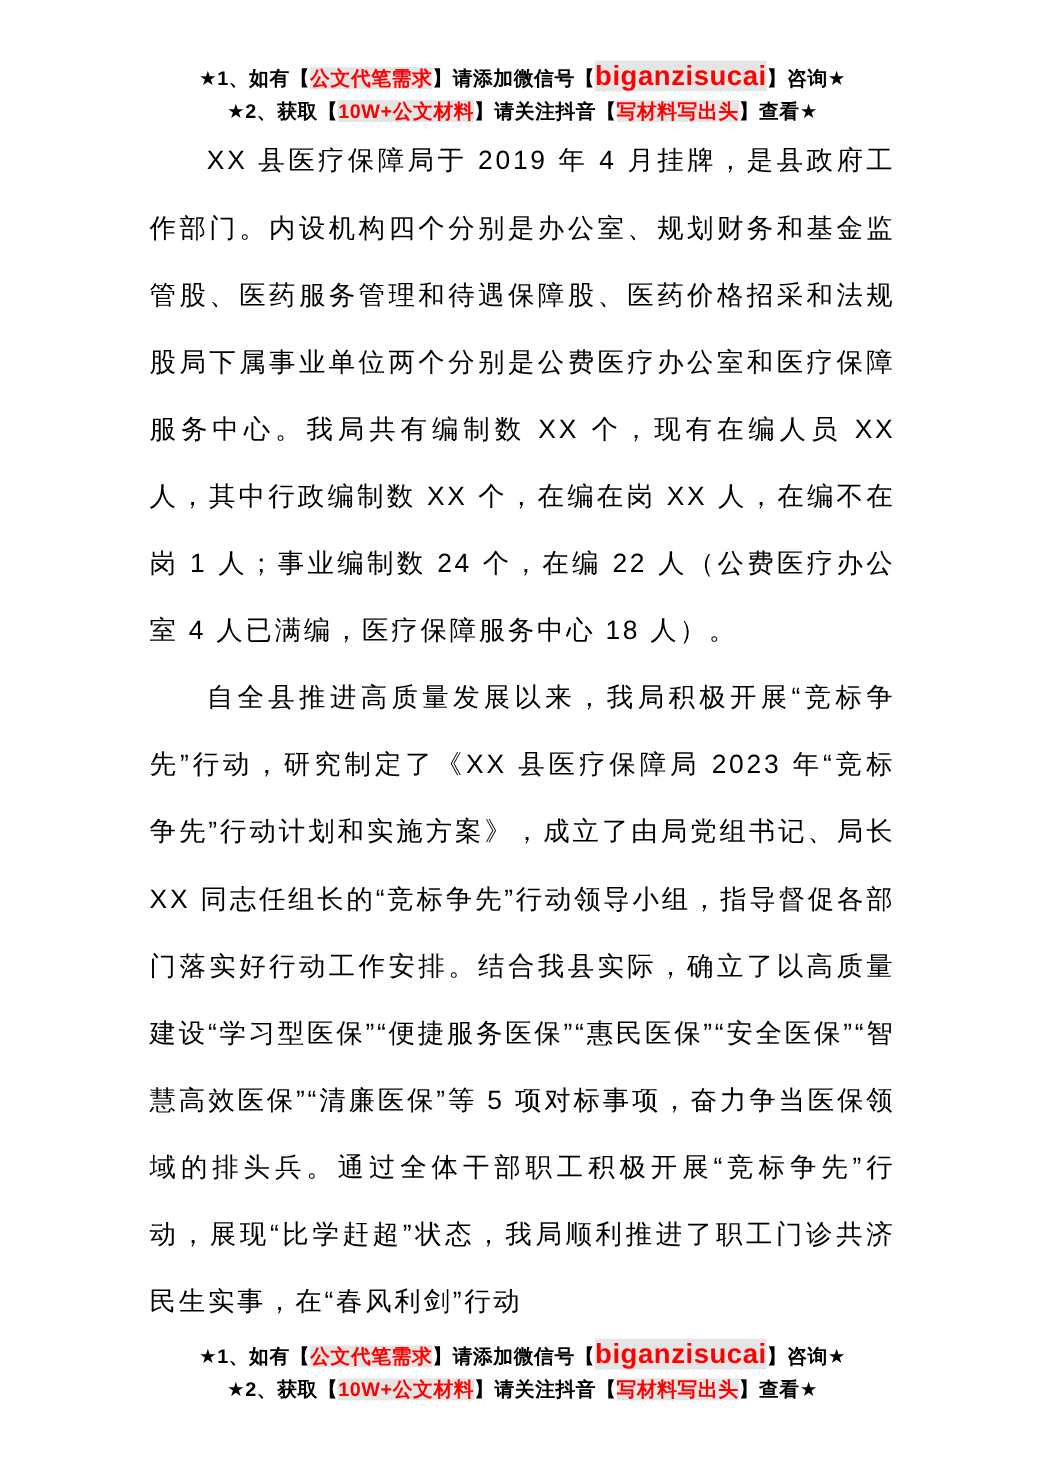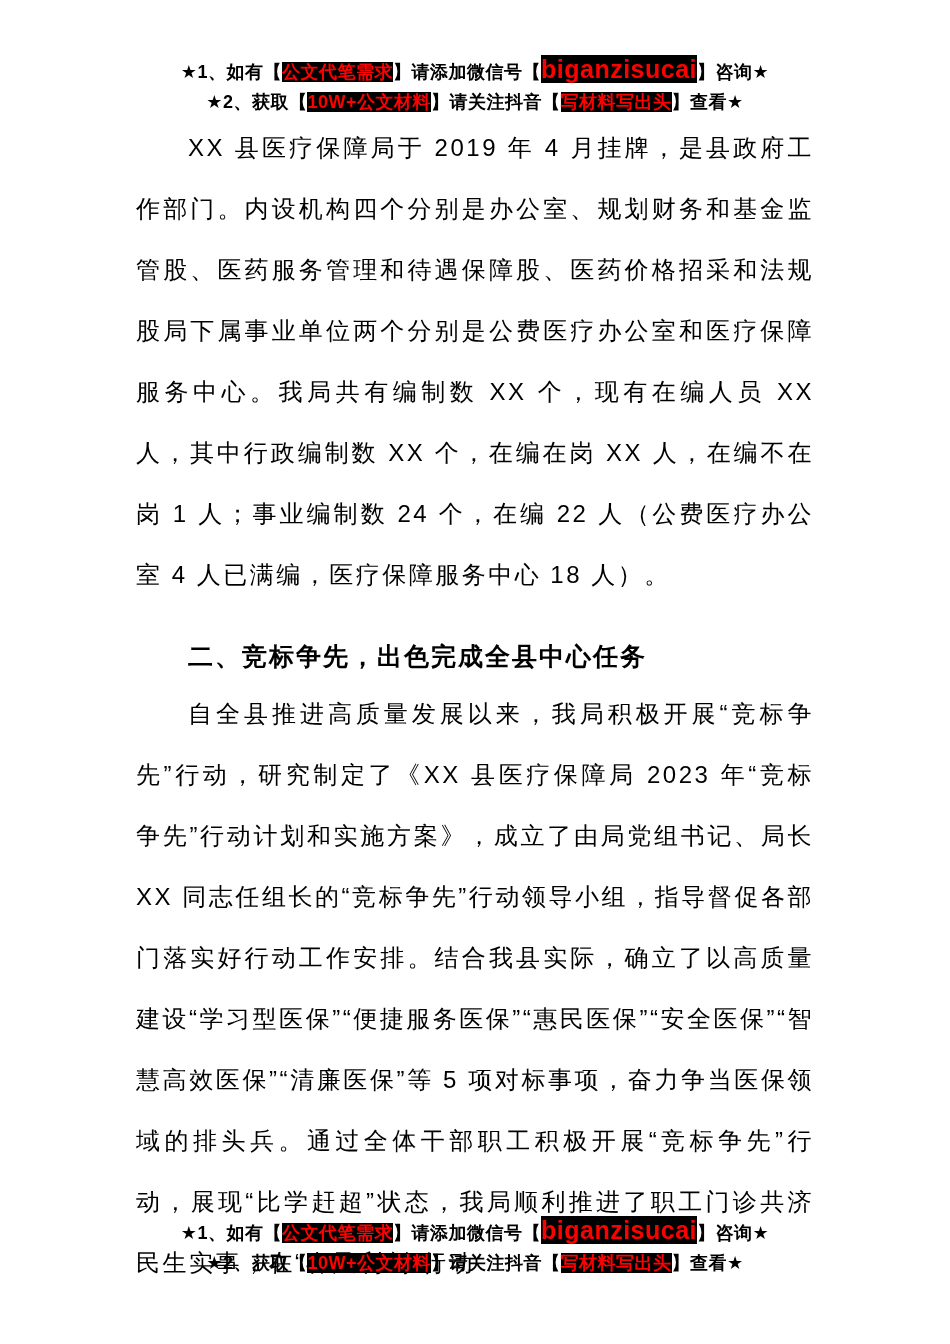--- a/index.html
+++ b/index.html
@@ -27,21 +27,21 @@
     letter-spacing: 0.5px;
     white-space: nowrap;
   }
   .promo-header { padding-top: 54px; }
   .promo-footer {
     position: absolute;
     left: 0; right: 0;
     bottom: 66px;
   }
   .seg-hl {
-    background: #000000;
+    background: #e5e5e5;
     color: #ff0000;
   }
   .seg-u {
     text-decoration-thickness: 2px;
     text-underline-offset: 3px;
   }
   .seg-latin { font-size: 25px; }
   
   .doc-title {
     margin-top: 38px;
@@ -79,21 +79,20 @@
     </div>
     <div class="promo-line">
       <span>★2、获取【</span><span class="seg-hl">10W+公文材料</span><span>】请</span><span class="seg-u">关注</span><span>抖音【</span><span class="seg-hl seg-u">写材料写出头</span><span>】查看★</span>
     </div>
   </div>
 
   <div class="content">
 
     <p class="paragraph">XX 县医疗保障局于 2019 年 4 月挂牌，是县政府工作部门。内设机构四个分别是办公室、规划财务和基金监管股、医药服务管理和待遇保障股、医药价格招采和法规股局下属事业单位两个分别是公费医疗办公室和医疗保障服务中心。我局共有编制数 XX 个，现有在编人员 XX 人，其中行政编制数 XX 个，在编在岗 XX 人，在编不在岗 1 人；事业编制数 24 个，在编 22 人（公费医疗办公室 4 人已满编，医疗保障服务中心 18 人）。</p>
 
-    <h2 class="section-heading">二、竞标争先，出色完成全县中心任务</h2>
     <p class="paragraph">自全县推进高质量发展以来，我局积极开展“竞标争先”行动，研究制定了《XX 县医疗保障局 2023 年“竞标争先”行动计划和实施方案》，成立了由局党组书记、局长 XX 同志任组长的“竞标争先”行动领导小组，指导督促各部门落实好行动工作安排。结合我县实际，确立了以高质量建设“学习型医保”“便捷服务医保”“惠民医保”“安全医保”“智慧高效医保”“清廉医保”等 5 项对标事项，奋力争当医保领域的排头兵。通过全体干部职工积极开展“竞标争先”行动，展现“比学赶超”状态，我局顺利推进了职工门诊共济民生实事，在“春风利剑”行动</p>
   </div>
 
   <div class="promo promo-footer">
     <div class="promo-line">
       <span>★1、如有【</span><span class="seg-hl">公文代笔需求</span><span>】请</span><span class="seg-u">添加</span><span>微信号【</span><span class="seg-hl seg-u seg-latin">biganzisucai</span><span>】咨询★</span>
     </div>
     <div class="promo-line">
       <span>★2、获取【</span><span class="seg-hl">10W+公文材料</span><span>】请</span><span class="seg-u">关注</span><span>抖音【</span><span class="seg-hl seg-u">写材料写出头</span><span>】查看★</span>
     </div>

